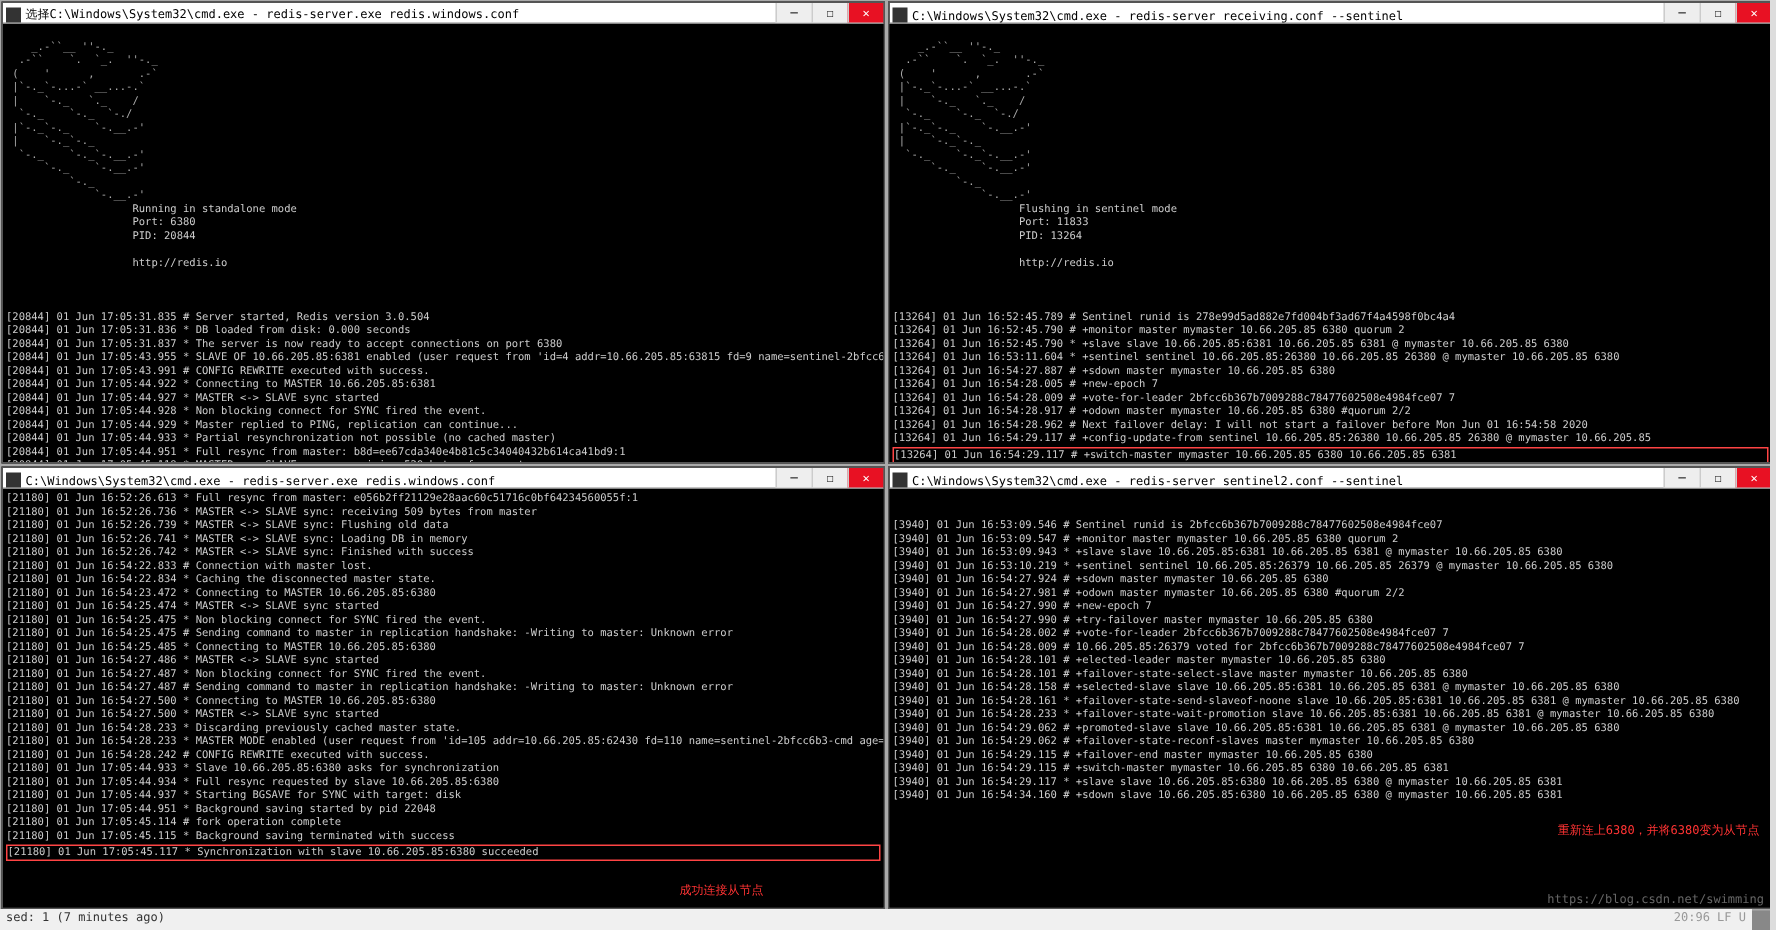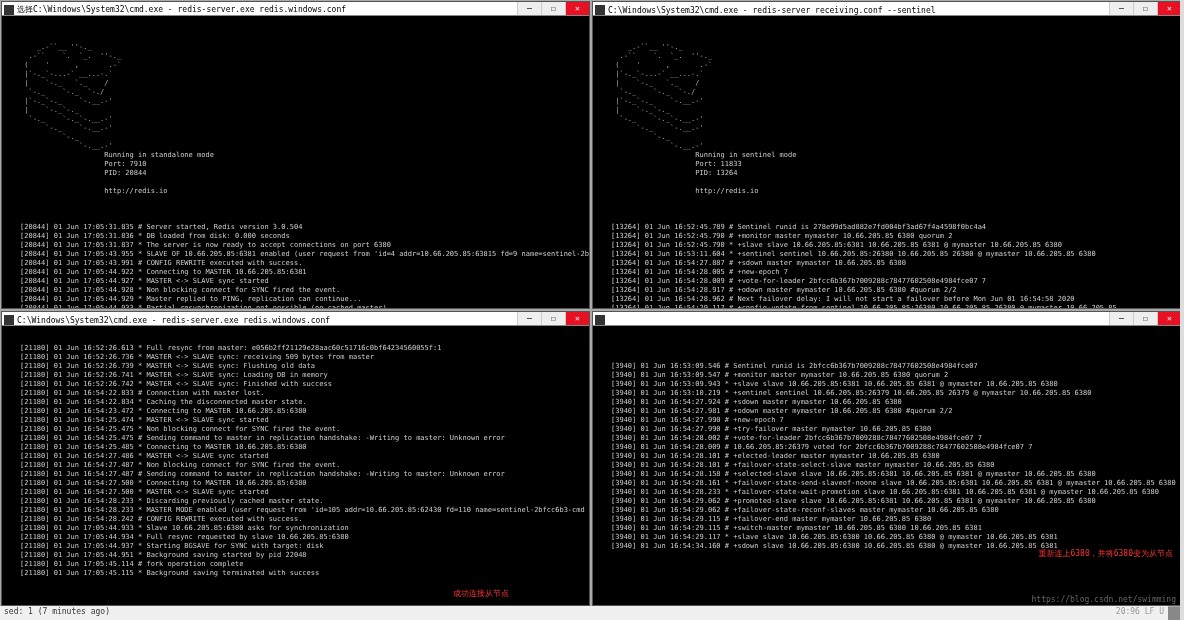--- a/index.html
+++ b/index.html
@@ -4,21 +4,21 @@
 <style>
 *{margin:0;padding:0;box-sizing:border-box}
 body{background:#888;font-family:Consolas,monospace;font-size:8px;color:#ccc;width:1184px;height:620px;overflow:hidden;position:relative}
 .grid{display:grid;grid-template-columns:589px 590px;grid-template-rows:308px 295px;gap:2px;padding:1px;background:#aaa}
 .win{background:#000;border:1px solid #555;display:flex;flex-direction:column;overflow:hidden;position:relative}
 .titlebar{background:#fff;color:#000;height:14px;display:flex;align-items:flex-end;font-size:8px;padding-left:2px;border-bottom:1px solid #888}
 .titlebar .icn{width:10px;height:10px;background:#333;margin-right:3px;display:inline-block}
 .wcontrols{margin-left:auto;display:flex}
 .wbtn{width:24px;height:13px;text-align:center;font-size:8px;background:#eee;border-left:1px solid #ccc;line-height:13px}
 .wbtn.close{background:#e81123;color:#fff}
-.term{flex:1;background:#000;padding:18px;overflow:hidden;white-space:pre;line-height:9px;font-size:7px;color:#ccc}
+.term{flex:1;background:#000;padding:2px;overflow:hidden;white-space:pre;line-height:9px;font-size:7px;color:#ccc}
 .ascii{color:#aaa;font-size:7px;line-height:7px}
 .hlred{border:1px solid #f44;margin:1px 0;padding:0}
 .statusbar{position:absolute;bottom:0;left:0;right:16px;height:14px;background:#f0f0f0;color:#333;font-size:8px;padding:1px 4px;display:flex}
 .statusbar .r{margin-left:auto;color:#999}
 .redtxt{color:#f33;font-weight:normal;position:absolute}
 .watermark{position:absolute;bottom:16px;right:8px;color:#666;font-size:8px}
 .sidebar{position:absolute;right:0;top:0;width:4px;height:100%;background:#ddd}
 </style>
 </head>
 <body>
@@ -42,21 +42,21 @@
  |`-._`-...-` __...-.`
  |    `-._   `._    /
   `-._    `-._  `-./
  |`-._`-._    `-.__.-'
  |    `-._`-._
   `-._    `-._`-.__.-'
       `-._    `-.__.-'
           `-._
               `-.__.-'</span>
                     <span>Running in standalone mode</span>
-                    <span>Port: 7910</span>
+                    <span>Port: 6380</span>
                     <span>PID: 20844</span>
 
                     <span>http://redis.io</span>
 
 
 
 <span id="tl-log">[20844] 01 Jun 17:05:31.835 # Server started, Redis version 3.0.504
 [20844] 01 Jun 17:05:31.836 * DB loaded from disk: 0.000 seconds
 [20844] 01 Jun 17:05:31.837 * The server is now ready to accept connections on port 6380
 [20844] 01 Jun 17:05:43.955 * SLAVE OF 10.66.205.85:6381 enabled (user request from 'id=4 addr=10.66.205.85:63815 fd=9 name=sentinel-2bfcc6b3-cmd age=10 idle=0 flags=x db=0 sub=0 psub=0 multi=3 qbuf=0 qbuf-free=32768 obl=36 oll=0 omem=0 events=rw cmd=exec')
@@ -87,21 +87,21 @@
  (    '      ,       .-`
  |`-._`-...-` __...-.`
  |    `-._   `._    /
   `-._    `-._  `-./
  |`-._`-._    `-.__.-'
  |    `-._`-._
   `-._    `-._`-.__.-'
       `-._    `-.__.-'
           `-._
               `-.__.-'</span>
-                    <span>Running in sentinel mode</span>
+                    <span>Flushing in sentinel mode</span>
                     <span>Port: 11833</span>
                     <span>PID: 13264</span>
 
                     <span>http://redis.io</span>
 
 
 
 <span id="tr-log">[13264] 01 Jun 16:52:45.789 # Sentinel runid is 278e99d5ad882e7fd004bf3ad67f4a4598f0bc4a4
 [13264] 01 Jun 16:52:45.790 # +monitor master mymaster 10.66.205.85 6380 quorum 2
 [13264] 01 Jun 16:52:45.790 * +slave slave 10.66.205.85:6381 10.66.205.85 6381 @ mymaster 10.66.205.85 6380
@@ -147,27 +147,28 @@
 [21180] 01 Jun 16:54:27.500 * MASTER &lt;-&gt; SLAVE sync started
 [21180] 01 Jun 16:54:28.233 * Discarding previously cached master state.
 [21180] 01 Jun 16:54:28.233 * MASTER MODE enabled (user request from 'id=105 addr=10.66.205.85:62430 fd=110 name=sentinel-2bfcc6b3-cmd age=79 idle=0 flags=x db=0 sub=0 psub=0 multi=3 qbuf=0 qbuf-free=32768 obl=36 oll=0 omem=0 events=rw cmd=exec')
 [21180] 01 Jun 16:54:28.242 # CONFIG REWRITE executed with success.
 [21180] 01 Jun 17:05:44.933 * Slave 10.66.205.85:6380 asks for synchronization
 [21180] 01 Jun 17:05:44.934 * Full resync requested by slave 10.66.205.85:6380
 [21180] 01 Jun 17:05:44.937 * Starting BGSAVE for SYNC with target: disk
 [21180] 01 Jun 17:05:44.951 * Background saving started by pid 22048
 [21180] 01 Jun 17:05:45.114 # fork operation complete
 [21180] 01 Jun 17:05:45.115 * Background saving terminated with success</span>
-</div>
+<div class="hlred" id="bl-hl">[21180] 01 Jun 17:05:45.117 * Synchronization with slave 10.66.205.85:6380 succeeded</div></div>
   <div class="redtxt" style="bottom:6px;right:80px">成功连接从节点</div>
 </div>
 
 <div class="win">
   <div class="titlebar">
     <span class="icn"></span>
+    <span>C:\Windows\System32\cmd.exe - redis-server  sentinel2.conf --sentinel</span>
     <div class="wcontrols">
       <div class="wbtn">─</div>
       <div class="wbtn">☐</div>
       <div class="wbtn close">✕</div>
     </div>
   </div>
   <div class="term">
 
 <span id="br-log">[3940] 01 Jun 16:53:09.546 # Sentinel runid is 2bfcc6b367b7009288c78477602508e4984fce07
 [3940] 01 Jun 16:53:09.547 # +monitor master mymaster 10.66.205.85 6380 quorum 2

